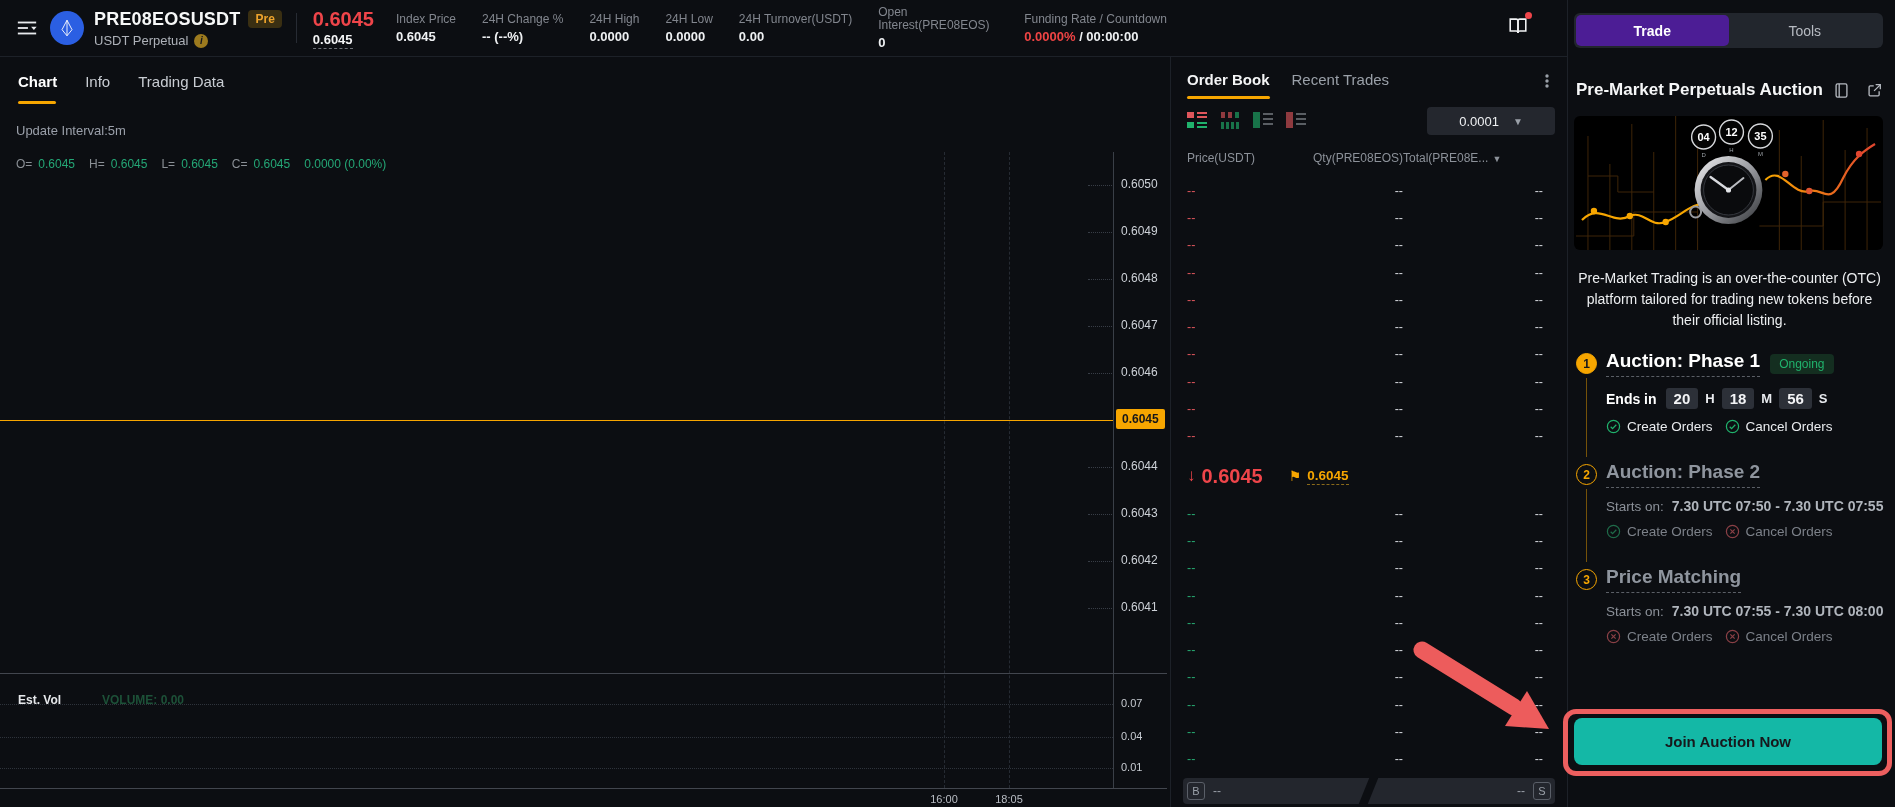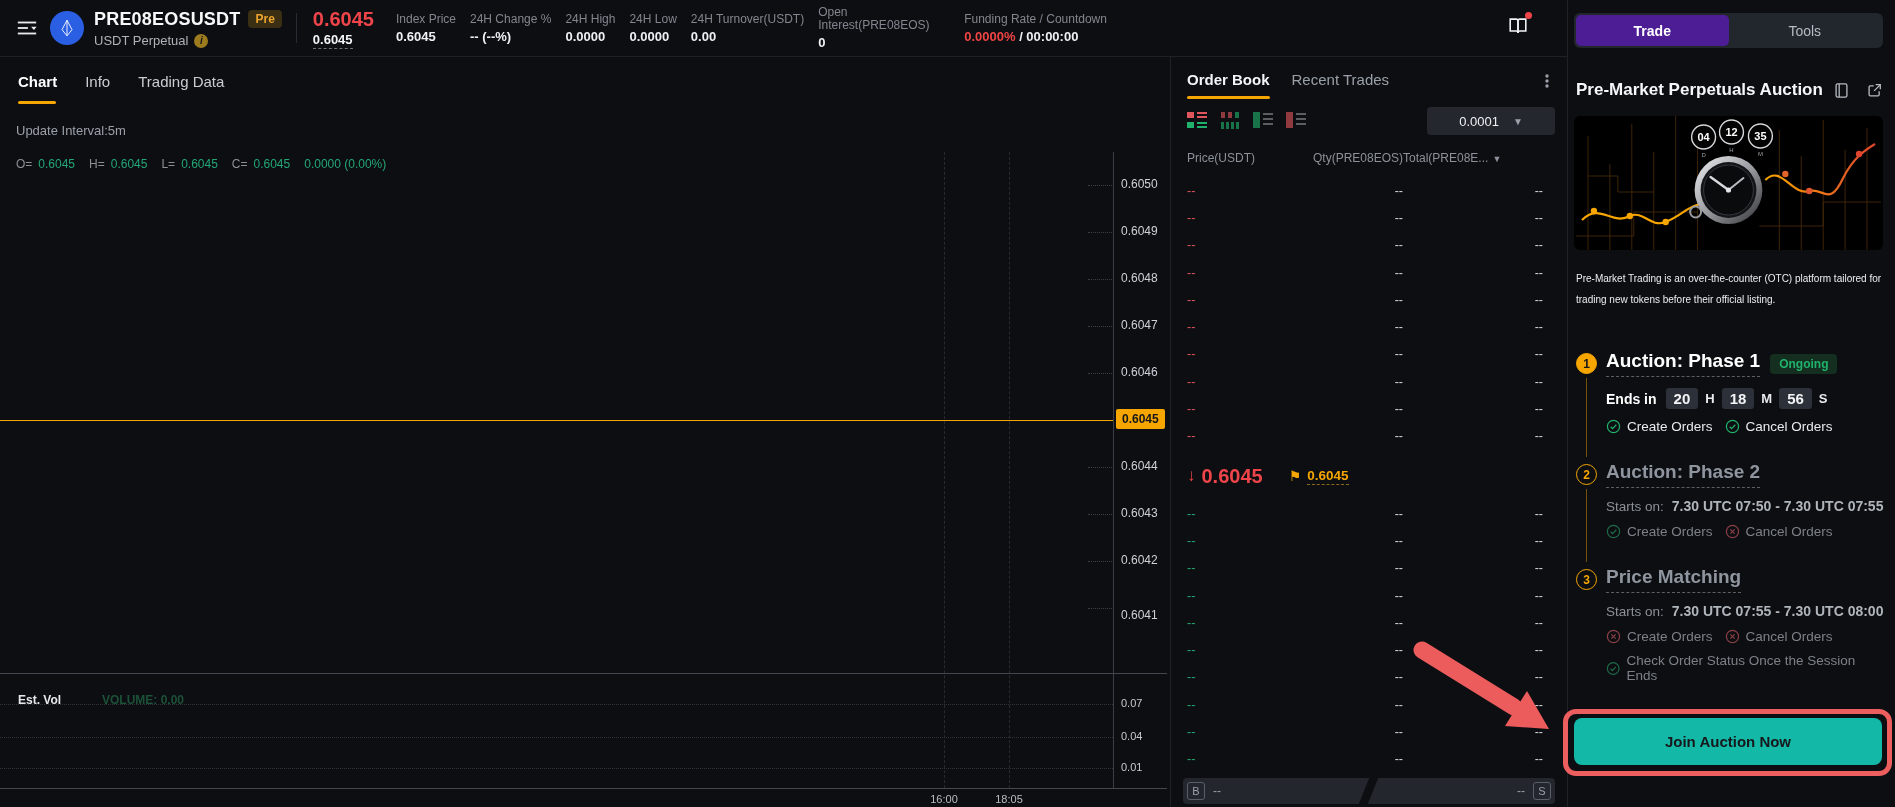--- a/index.html
+++ b/index.html
@@ -22,21 +22,21 @@
   .contract-row { display:flex; align-items:flex-end; gap:6px; margin-top:3px;
     font-size:13px; color:#aeb2b9; }
   .info-icon { width:14px; height:14px; border-radius:50%; background:#9c7a1e; color:#17181c;
     font-size:10px; font-weight:700; font-style:italic; display:flex; align-items:center;
     justify-content:center; cursor:pointer; }
   .vsep { width:1px; height:30px; background:#272b33; margin:0 16px 0 2px; }
   .price-block { margin-right:22px; }
   .last-price { color:#ef454a; font-size:20px; font-weight:700; line-height:22px; }
   .mark-price { display:inline-block; color:#f4f5f6; font-size:13px; font-weight:700;
     border-bottom:1px dashed #6e7278; padding-bottom:1px; cursor:pointer; }
-  .stats { display:flex; gap:14px; align-items:center; }
+  .stats { display:flex; gap:26px; align-items:center; }
   .stat { display:flex; flex-direction:column; gap:3px; }
   .stat-label { font-size:12px; color:#82868e; white-space:nowrap; line-height:13px; }
   .stat-label-wrap { max-width:120px; white-space:normal; }
   .stat-value { font-size:13px; font-weight:700; color:#eef0f2; }
   .funding-stat { margin-left:26px; }
   .funding-rate { color:#ef4444; }
   .spacer { flex:1; }
   .book-wrap { position:relative; margin-right:38px; cursor:pointer; }
   .book-wrap .dot { position:absolute; right:-3px; top:-3px; width:7px; height:7px;
     border-radius:50%; background:#ef454a; }
@@ -122,34 +122,34 @@
     border-radius:6px; display:flex; padding:2px; }
   .seg-btn { flex:1; display:flex; align-items:center; justify-content:center; font-size:14px;
     color:#b7bbc2; border-radius:5px; cursor:pointer; }
   .seg-btn.active { background:#4c1d95; color:#ffffff; font-weight:700; }
   .panel-title { position:absolute; top:80px; left:8px; font-size:17px; font-weight:700; color:#f5f6f7; }
   .title-icons { position:absolute; right:12px; top:82px; display:flex; gap:16px; }
   .title-icons svg { cursor:pointer; }
   .banner { position:absolute; top:116px; left:6px; right:12px; height:134px; border-radius:6px;
     overflow:hidden; background:#000; }
   .banner svg { width:100%; height:100%; display:block; }
-  .desc { position:absolute; top:268px; left:8px; right:12px; font-size:10px; line-height:21px; color:#eceef0; }
+  .desc { position:absolute; top:268px; left:8px; right:12px; font-size:14px; line-height:21px; color:#eceef0;text-align:center; }
   .phases { position:absolute; top:350px; left:8px; right:4px; }
   .phase { position:relative; padding-left:30px; padding-bottom:27px; }
   .phase:not(:last-child)::after { content:""; position:absolute; left:10px; top:28px; bottom:4px;
     width:1px; background:rgba(247,166,0,.45); }
   .phase-num { position:absolute; left:0; top:3px; width:21px; height:21px; border-radius:50%;
     display:flex; align-items:center; justify-content:center; font-size:12px; font-weight:700;
     border:1px solid #f7a600; color:#f7a600; background:transparent; }
   .phase.active .phase-num { background:#f7a600; color:#17181c; }
   .phase-title-row { display:flex; align-items:center; gap:10px; }
   .phase-title { font-size:19px; font-weight:700; color:#8f959e;
     border-bottom:1px dashed #5b5f66; padding-bottom:4px; cursor:help; }
   .phase.active .phase-title { color:#ffffff; }
-  .badge { background:#142e20; color:#20b26c; font-size:12px; font-weight:700;
+  .badge { background:#142e20; color:#20b26c; font-size:12px; font-weight:400;
     border-radius:4px; padding:3px 9px; }
   .countdown { display:flex; align-items:center; gap:7px; margin-top:11px; }
   .cd-prefix { font-size:14px; font-weight:700; color:#ffffff; margin-right:2px; }
   .cd-box { background:#2c3038; border-radius:3px; padding:2px 8px; font-size:15px;
     font-weight:700; color:#f3f4f6; }
   .cd-unit { font-size:13px; font-weight:700; color:#e8eaee; }
   .starts { display:flex; align-items:baseline; gap:8px; margin-top:10px; }
   .starts-label { font-size:13.5px; color:#8c9199; }
   .starts-value { font-size:14px; font-weight:700; color:#b0b5bc; }
   .phase-items { display:flex; flex-wrap:wrap; row-gap:9px; margin-top:10px; }
@@ -288,21 +288,21 @@
           <div class="ytick" style="top: 261px;">0.6047</div>
           <div class="ytick-mark" style="top: 316px;"></div>
           <div class="ytick" style="top: 308px;">0.6046</div>
           <div class="ytick-mark" style="top: 410px;"></div>
           <div class="ytick" style="top: 402px;">0.6044</div>
           <div class="ytick-mark" style="top: 457px;"></div>
           <div class="ytick" style="top: 449px;">0.6043</div>
           <div class="ytick-mark" style="top: 504px;"></div>
           <div class="ytick" style="top: 496px;">0.6042</div>
           <div class="ytick-mark" style="top: 551px;"></div>
-          <div class="ytick" style="top: 543px; margin-top: 8px;">0.6041</div>
+          <div class="ytick" style="top: 543px;">0.6041</div>
         </section>
 
       <section class="ob-panel">
         <div class="ob-tabs">
           <span class="ob-tab active">Order Book</span>
           <span class="ob-tab">Recent Trades</span>
         </div>
         <svg class="kebab" width="16" height="16" viewBox="0 0 16 16" fill="#9aa0a8">
           <circle cx="8" cy="3" r="1.7"></circle>
             <circle cx="8" cy="8" r="1.7"></circle>
@@ -623,27 +623,20 @@
               </svg>
               <span class="item-text">Create Orders</span>
             </span>
             <span class="phase-item">
               <svg width="15" height="15" viewBox="0 0 16 16" fill="none" stroke="#8a4046" stroke-width="1.3">
                 <circle cx="8" cy="8" r="6.5"></circle>
                 <path d="M5.7 5.7l4.6 4.6M10.3 5.7l-4.6 4.6"></path>
               </svg>
               <span class="item-text">Cancel Orders</span>
             </span>
-            <span class="phase-item">
-              <svg width="15" height="15" viewBox="0 0 16 16" fill="none" stroke="#1f6b49" stroke-width="1.3">
-                <circle cx="8" cy="8" r="6.5"></circle>
-                <path d="M5 8.3l2 2 4-4.2"></path>
-              </svg>
-              <span class="item-text">Check Order Status Once the Session Ends</span>
-            </span>
           </div>
         </div>
       </div>
     <button class="cta-btn">Join Auction Now</button>
   </aside>
 
   <div class="annotation-box"></div>
   <svg class="annotation-arrow" width="160" height="108" viewBox="0 0 160 108">
     <line x1="24" y1="20" x2="116" y2="77" stroke="#ed5c5c" stroke-width="17" stroke-linecap="round"></line>
     <polygon points="151,99 107,96 129,61" fill="#ed5c5c"></polygon>

